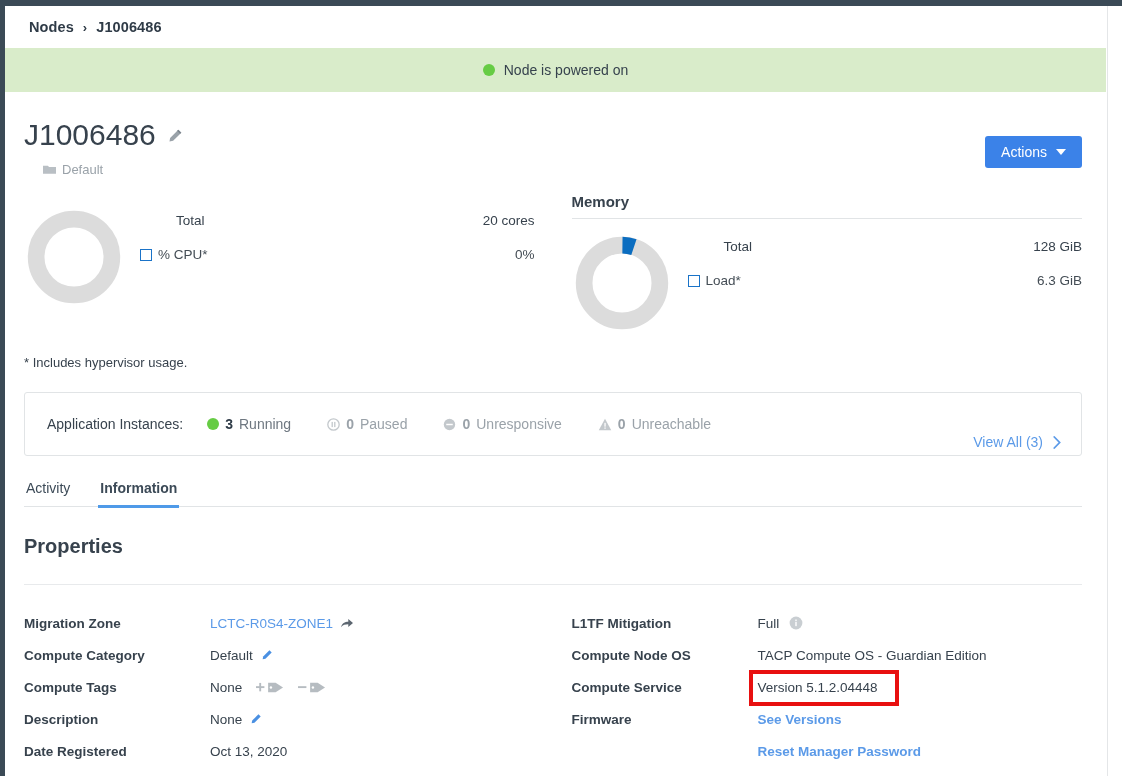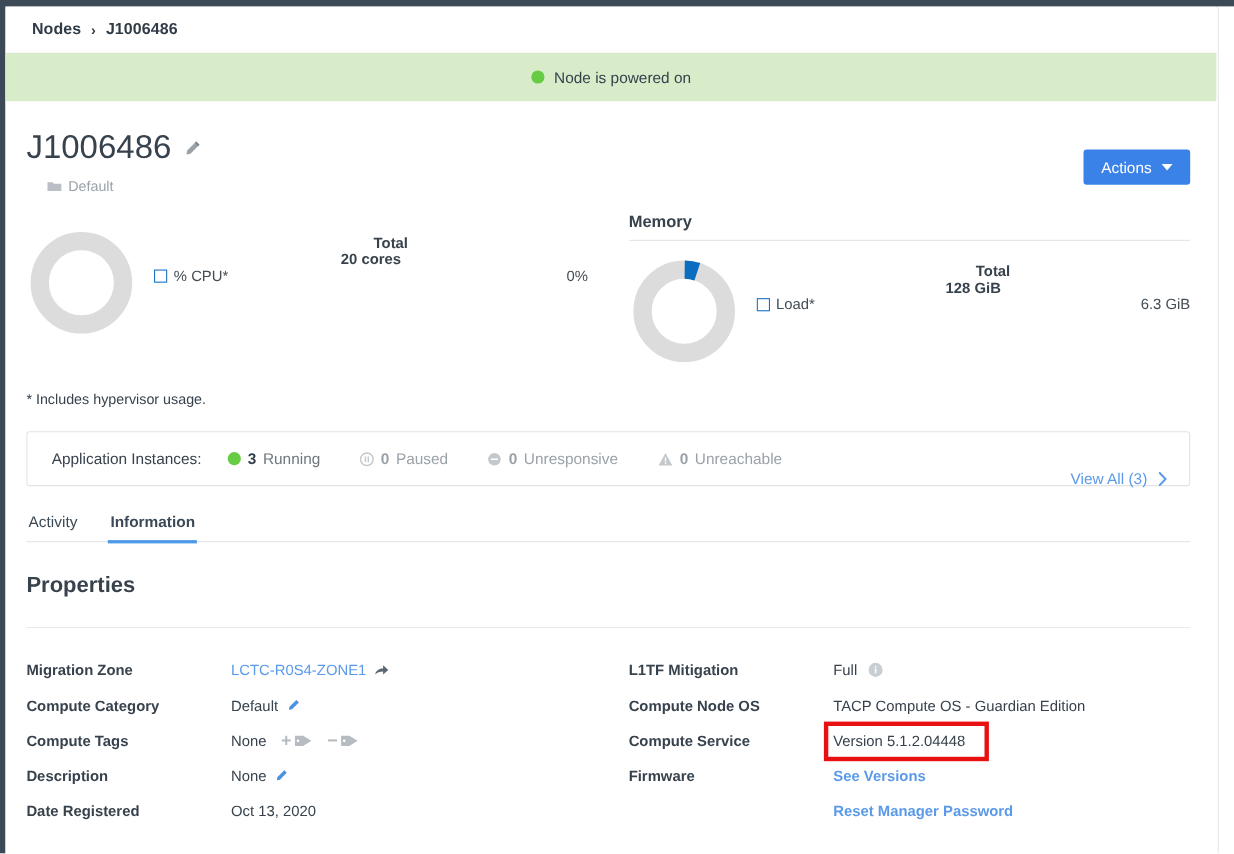--- a/index.html
+++ b/index.html
@@ -93,37 +93,37 @@
     font-size: 15px; font-weight: bold; color: #37424d;
     padding-bottom: 8px; border-bottom: 1px solid #e1e4e6;
   }
   .metric-body { display: flex; padding-top: 14px; }
   .donut { width: 100px; height: 100px; flex: 0 0 100px; }
   .legend { flex: 1; padding-left: 16px; padding-top: 6px; }
   .legend-row {
     display: flex; justify-content: space-between; align-items: center;
     font-size: 13.5px; color: #37424d;
   }
-  .legend-row.total { font-weight: bold; flex-direction: column; }
+  .legend-row.total { font-weight: normal; }
   .legend-row.total .lbl { padding-left: 36px; }
-  .legend-row.sub { color: #444d55; margin-top: 0; }
+  .legend-row.sub { color: #444d55; margin-top: 19px; }
   .legend-row .lbl { display: flex; align-items: center; gap: 6px; }
   .chk {
     width: 12px; height: 12px; border: 1.6px solid #1a73c8;
     background: #fff; display: inline-block;
   }
   .footnote {
     padding: 22px 0 0 19px; font-size: 13px; color: #37424d;
   }
 
   
   .instances {
     margin: 22px 24px 0 19px;
     border: 1px solid #e1e4e6; border-radius: 3px;
-    height: 50px; display: flex; align-items: center;
+    height: 64px; display: flex; align-items: center;
     padding: 0 20px 0 22px;
     font-size: 14px;
     text-align: right;
   }
   .inst-label { color: #37424d; margin-right: 24px; }
   .inst-item {
     display: flex; align-items: center; gap: 6px;
     margin-right: 36px; color: #9aa2a9;
   }
   .inst-item .num { font-weight: bold; }

